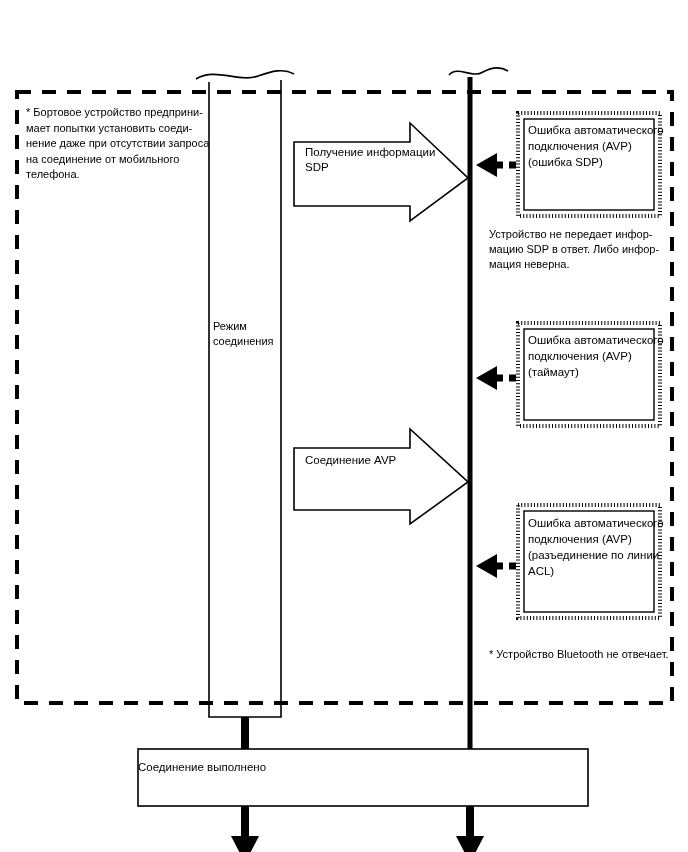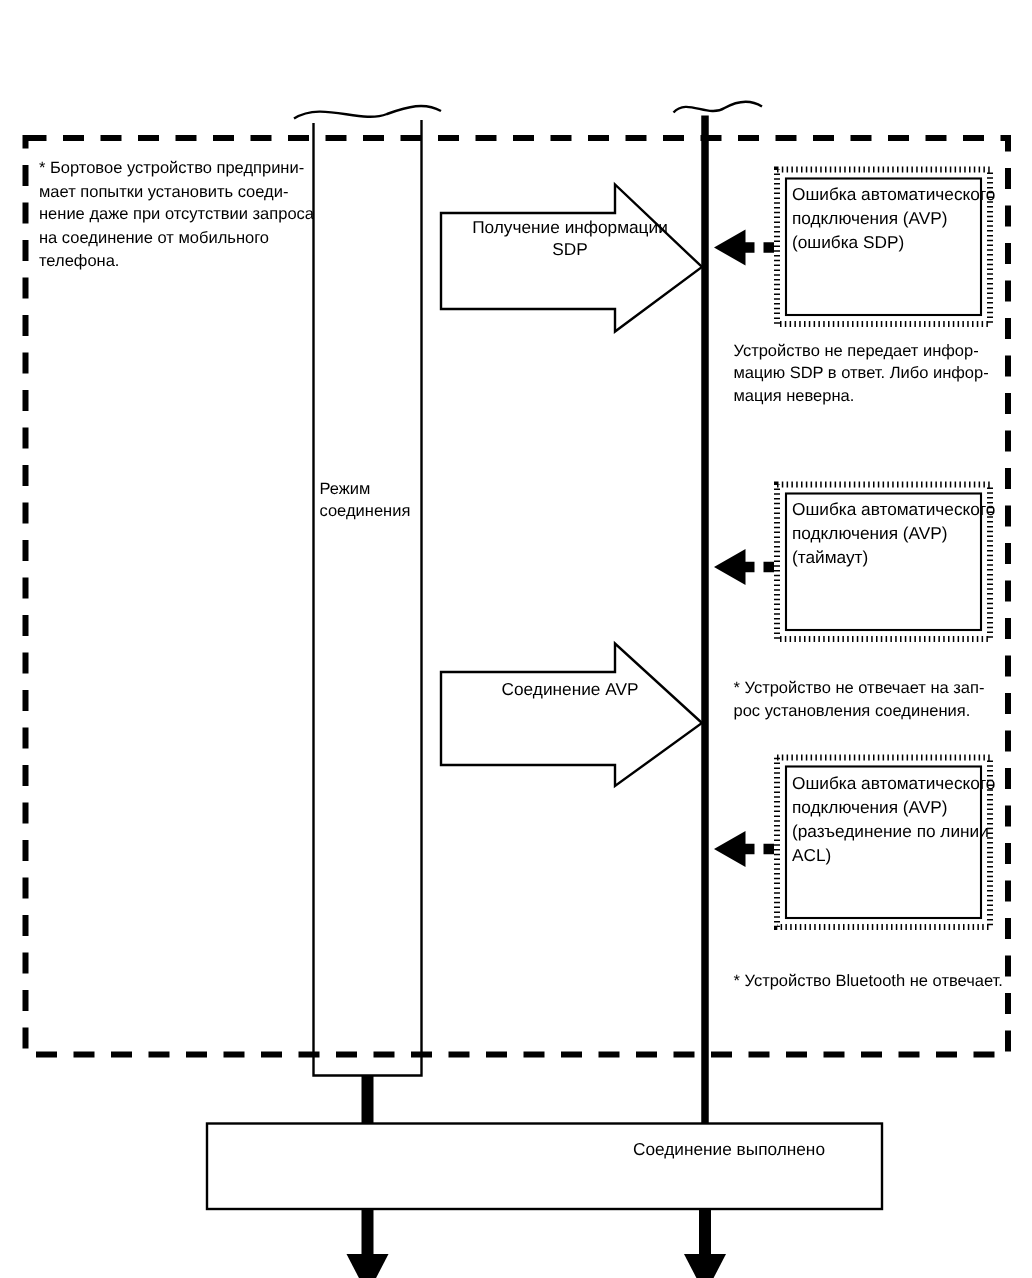--- a/index.html
+++ b/index.html
@@ -42,21 +42,20 @@
   .note-left {
     left: 26px;
     top: 70px;
     width: 200px;
     font-size: 11px;
     line-height: 15.5px;
   }
   .arrow-label {
     font-size: 11.5px;
     line-height: 15px;
-    text-align: center;
   }
   .arrow-label-1 { left: 305px; top: 110px; width: 150px; }
   .arrow-label-2 { left: 305px; top: 418px; width: 150px; }
   .column-label {
     left: 213px;
     top: 284px;
     width: 70px;
     font-size: 11px;
     line-height: 14.5px;
   }
@@ -73,21 +72,21 @@
     line-height: 15px;
     width: 180px;
   }
   .err-note-1 { left: 489px; top: 192px; }
   .err-note-2 { left: 489px; top: 417px; }
   .err-note-3 { left: 489px; top: 612px; }
   .bar-label {
     left: 138px;
     top: 725px;
     width: 412px;
-    text-align: right;
+    text-align: left;
     font-size: 11.5px;
   }
   .corner-mark {
     left: 8px;
     top: 830px;
     font-size: 11px;
   }
 </style>
 </head>
 <body>
@@ -154,22 +153,20 @@
   <div class="txt err-text err-text-1">Ошибка автоматического
 подключения (AVP)
 (ошибка SDP)</div>
   <div class="txt err-note err-note-1">Устройство не передает инфор-
 мацию SDP в ответ. Либо инфор-
 мация неверна.</div>
 
   <div class="txt err-text err-text-2">Ошибка автоматического
 подключения (AVP)
 (таймаут)</div>
-  <div class="txt err-note err-note-2">* Устройство не отвечает на зап-
-рос установления соединения.</div>
 
   <div class="txt err-text err-text-3">Ошибка автоматического
 подключения (AVP)
 (разъединение по линии
 ACL)</div>
   <div class="txt err-note err-note-3">* Устройство Bluetooth не отвечает.</div>
 
   <div class="txt bar-label">Соединение выполнено</div>
 
   <div class="txt corner-mark">o</div>

